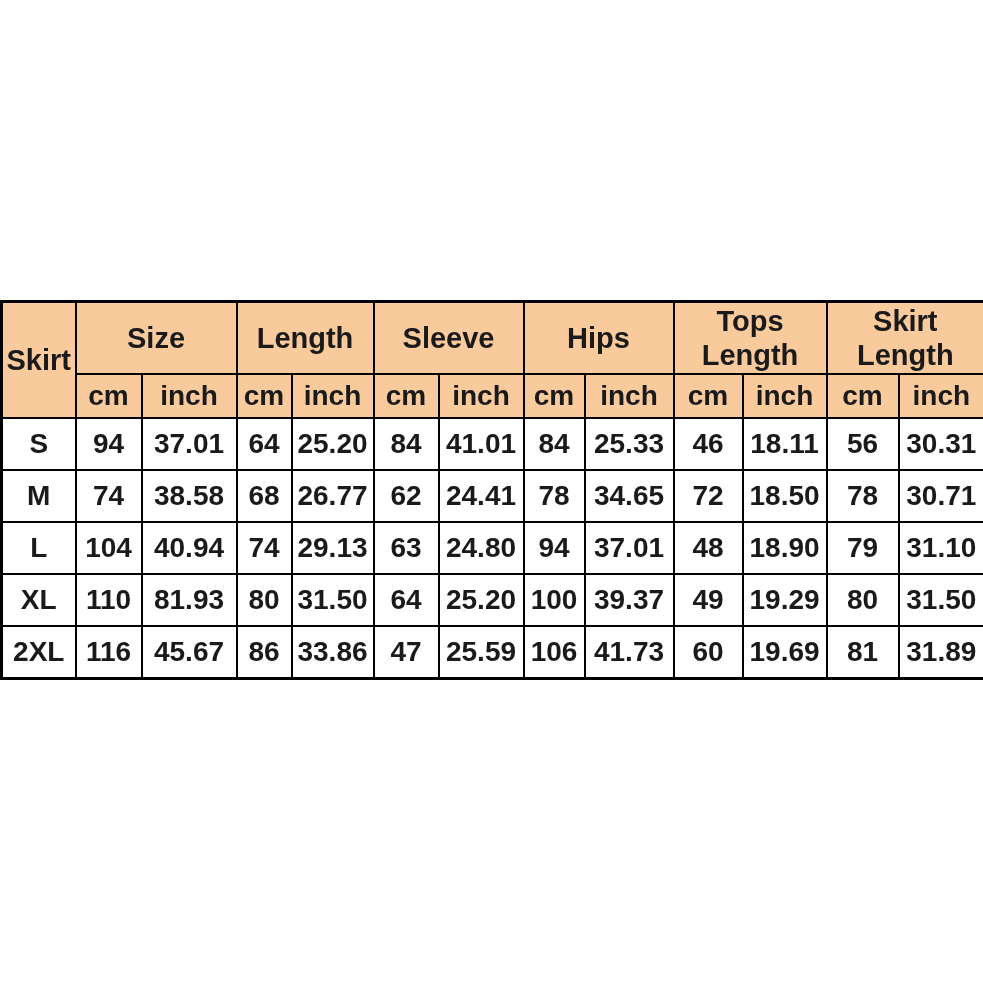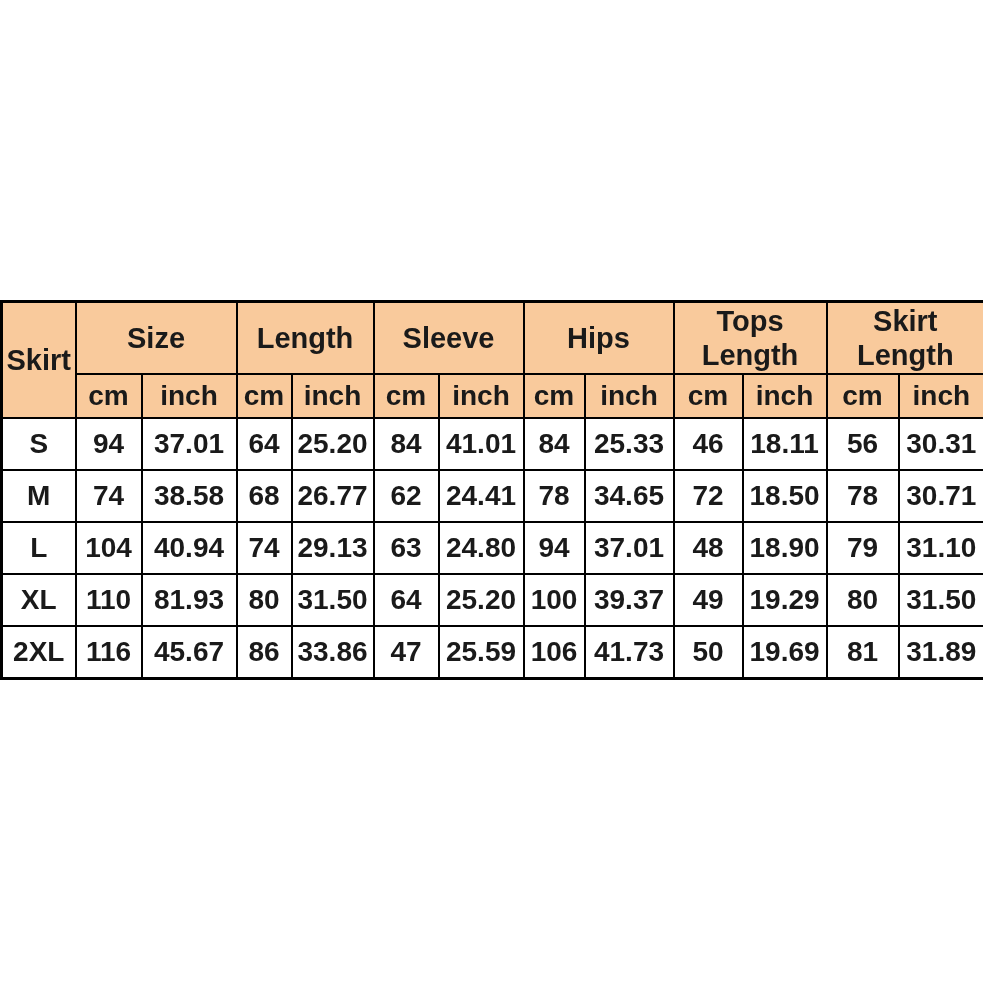--- a/index.html
+++ b/index.html
@@ -161,20 +161,20 @@
         <tr>
           <th>2XL</th>
           <td>116</td>
           <td>45.67</td>
           <td>86</td>
           <td>33.86</td>
           <td>47</td>
           <td>25.59</td>
           <td>106</td>
           <td>41.73</td>
-          <td>50</td>
+          <td>60</td>
           <td>19.69</td>
           <td>81</td>
           <td>31.89</td>
         </tr>
       </tbody>
   </table>
 </div>
 
 </body></html>

